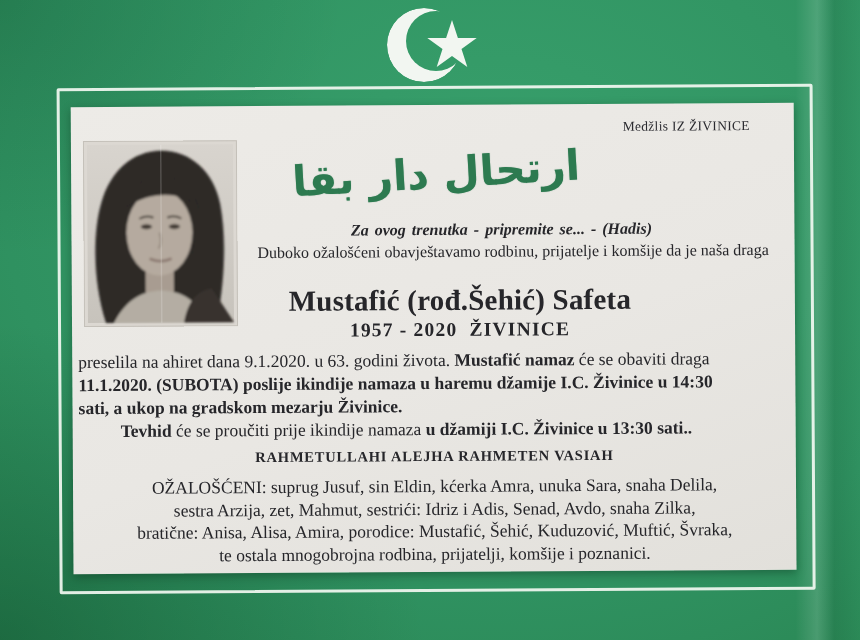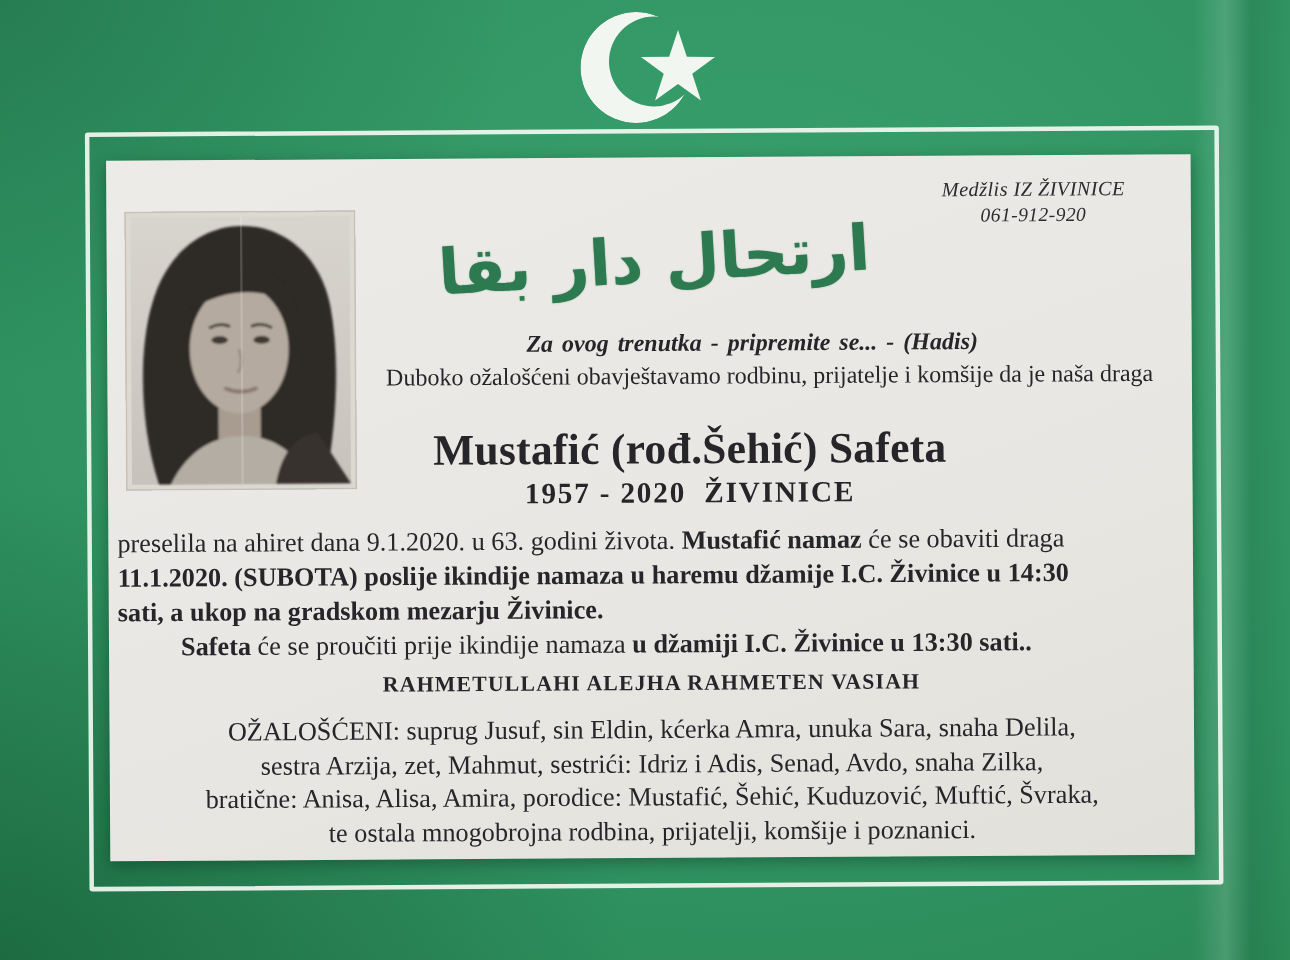--- a/index.html
+++ b/index.html
@@ -39,21 +39,21 @@
   .calligraphy{
     position:absolute;left:250px;top:26px;width:230px;height:84px;
     display:flex;align-items:center;justify-content:center;
     font-family:"DejaVu Sans",sans-serif;font-weight:bold;
     font-size:42px;color:#2d7a50;transform:rotate(-3deg);
     text-shadow:0 0 1px rgba(45,122,80,0.6);
     white-space:nowrap;
   }
   .masthead{
     position:absolute;right:44px;top:14px;text-align:center;
-    font-size:13px;line-height:17px;color:#2b2b30;letter-spacing:0.3px;font-style:italic;
+    font-size:13px;line-height:17px;color:#2b2b30;letter-spacing:0.3px;
   }
   .masthead .org{font-size:13.5px;}
   .hadis{
     position:absolute;left:150px;top:116px;width:560px;text-align:center;
     font-weight:bold;font-style:italic;font-size:16px;word-spacing:2px;white-space:nowrap;
   }
   .intro{
     position:absolute;left:160px;top:138px;width:563px;text-align:center;
     font-size:16px;white-space:nowrap;
   }
@@ -131,37 +131,36 @@
           <path d="M66,118 Q77,123 88,118" stroke="#8b7870" stroke-width="2.5" fill="none"></path>
         </g>
         <rect x="77" y="4" width="1.5" height="178" fill="rgba(255,255,255,0.18)"></rect>
       </svg>
     </div>
 
     <div class="calligraphy">ارتحال دار بقا</div>
 
     <div class="masthead">
       <div class="org">Medžlis IZ ŽIVINICE</div>
-      <div>061-912-920</div>
     </div>
 
     <div class="hadis">Za ovog trenutka - pripremite se... - (Hadis)</div>
 
     <div class="intro">Duboko ožalošćeni obavještavamo rodbinu, prijatelje i komšije da je naša draga</div>
 
     <div class="namebox">
       <div class="deceased-name">Mustafić (rođ.Šehić) Safeta</div>
       <div class="years">1957 - 2020  ŽIVINICE</div>
     </div>
 
     <div class="body-text">
       <div class="body-line"><span>preselila na ahiret dana 9.1.2020. u 63. godini života. </span><span class="b">Mustafić namaz </span><span>će se obaviti draga</span></div>
       <div class="body-line b">11.1.2020. (SUBOTA) poslije ikindije namaza u haremu džamije I.C. Živinice u 14:30</div>
       <div class="body-line b">sati, a ukop na gradskom mezarju Živinice.</div>
-      <div class="body-line indent"><span class="b">Safeta </span><span>će se proučiti prije ikindije namaza </span><span class="b">u džamiji I.C. Živinice u 13:30 sati..</span></div>
+      <div class="body-line indent"><span class="b">Tevhid </span><span>će se proučiti prije ikindije namaza </span><span class="b">u džamiji I.C. Živinice u 13:30 sati..</span></div>
     </div>
 
     <div class="rahmet">RAHMETULLAHI ALEJHA RAHMETEN VASIAH</div>
 
     <div class="mourners">
       <div>OŽALOŠĆENI: suprug Jusuf, sin Eldin, kćerka Amra, unuka Sara, snaha Delila,</div>
       <div>sestra Arzija, zet, Mahmut, sestrići: Idriz i Adis, Senad, Avdo, snaha Zilka,</div>
       <div>bratične: Anisa, Alisa, Amira, porodice: Mustafić, Šehić, Kuduzović, Muftić, Švraka,</div>
       <div>te ostala mnogobrojna rodbina, prijatelji, komšije i poznanici.</div>
     </div>

